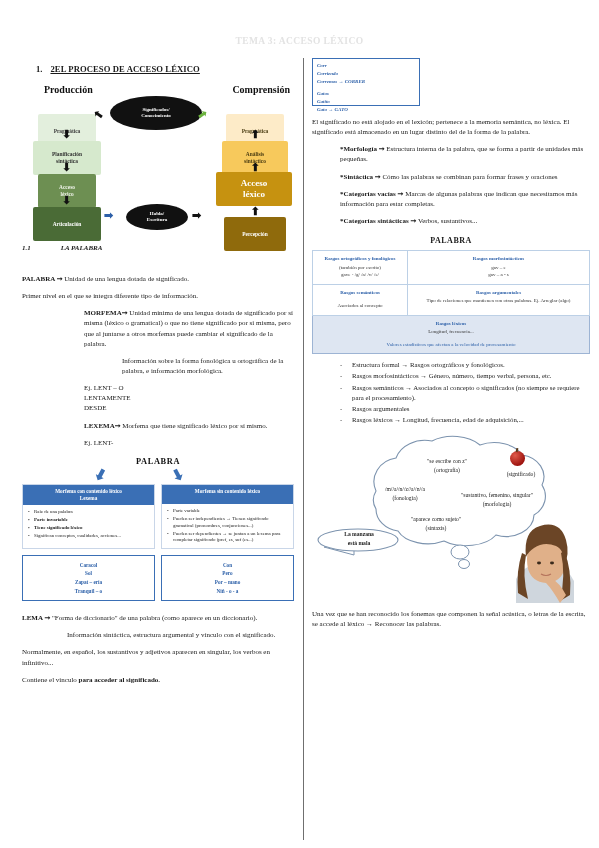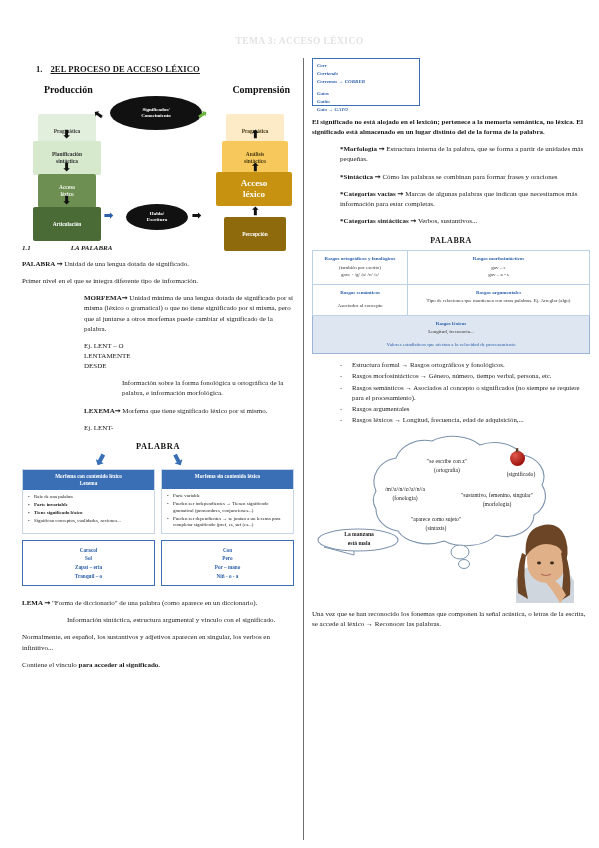--- a/index.html
+++ b/index.html
@@ -15,22 +15,22 @@
 
   .col{position:absolute;top:58px;}
   .colL{left:22px;width:272px;}
   .colR{left:312px;width:278px;}
 
   
   h1.sec{font-size:8.6px;font-weight:700;margin:3px 0 0 0;text-decoration:underline;
          letter-spacing:.1px;}
   .numhead{display:flex;gap:8px;align-items:baseline;margin:3px 0 10px 14px;}
   .numhead .num{font-size:8.6px;font-weight:700;}
-  .subhead{display:flex;gap:40px;font-size:7px;font-weight:700;font-style:italic;
-           margin:8px 0 7px 0;}
+  .subhead{display:flex;gap:30px;font-size:7px;font-weight:700;font-style:italic;
+           margin:8px 0 22px 0;}
   p.t{font-size:7px;line-height:1.45;margin:0 0 7px 0;text-align:left;}
   p.t.ind1{margin-left:28px;}
   p.t.ind2{margin-left:52px;}
   p.t.ind3{margin-left:62px;}
   b{font-weight:700;}
   .ar{font-weight:700;}
 
   
   .diagram{position:relative;width:272px;height:152px;margin:2px 0 4px 0;}
   .dg-title{position:absolute;font-size:10px;font-weight:700;color:#111;}
@@ -148,25 +148,25 @@
       <b>PALABRA</b><span class="ar"> ➞</span><span> Unidad de una lengua dotada de significado.</span>
     </p>
 
     <p class="t">Primer nivel en el que se integra diferente tipo de información.</p>
 
 
     <p class="t ind3">
       <b>MORFEMA</b><span class="ar">➞</span><span> Unidad mínima de una lengua dotada de significado por sí misma (léxico o gramatical) o que no tiene significado por sí misma, pero que al juntarse a otros morfemas puede cambiar el significado de la palabra.</span>
     </p>
 
+    <p class="t" style="margin-left:100px;">Información sobre la forma fonológica u ortográfica de la palabra, e información morfológica.</p>
+
     <p class="t ind3" style="white-space:pre-line;">Ej. LENT – O
 LENTAMENTE
 DESDE</p>
-
-    <p class="t" style="margin-left:100px;">Información sobre la forma fonológica u ortográfica de la palabra, e información morfológica.</p>
 
     <p class="t ind3">
       <b>LEXEMA</b><span class="ar">➞</span><span> Morfema que tiene significado léxico por sí mismo.</span>
     </p>
 
     <p class="t ind3">Ej. LENT-</p>
 
     <div class="palabra-t">PALABRA</div>
     <div class="arrows2">
       <div class="arw" style="left:72px;top:0;transform:rotate(28deg);">⬇</div>
@@ -227,21 +227,21 @@
     <div class="notebox">
       <div>Corr</div>
       <div>Corriendo</div>
       <div>Corremos → CORRER</div>
       <div class="sp"></div>
       <div>Gatos</div>
       <div>Gatito</div>
       <div>Gato → GATO</div>
     </div>
 
-    <p class="t" style="margin-top:11px;font-weight:bold;">El significado no está alojado en el lexicón; pertenece a la memoria semántica, no léxica. El significado está almacenado en un lugar distinto del de la forma de la palabra.</p>
+    <p class="t" style="margin-top:11px;">El significado no está alojado en el lexicón; pertenece a la memoria semántica, no léxica. El significado está almacenado en un lugar distinto del de la forma de la palabra.</p>
 
     <p class="t ind1">
       <b>*Morfología</b><span class="ar"> ➞</span><span> Estructura interna de la palabra, que se forma a partir de unidades más pequeñas.</span>
     </p>
     <p class="t ind1">
       <b>*Sintáctica</b><span class="ar"> ➞</span><span> Cómo las palabras se combinan para formar frases y oraciones</span>
     </p>
     <p class="t ind1">
       <b>*Categorías vacías</b><span class="ar"> ➞</span><span> Marcas de algunas palabras que indican que necesitamos más información para estar completas.</span>
     </p>

